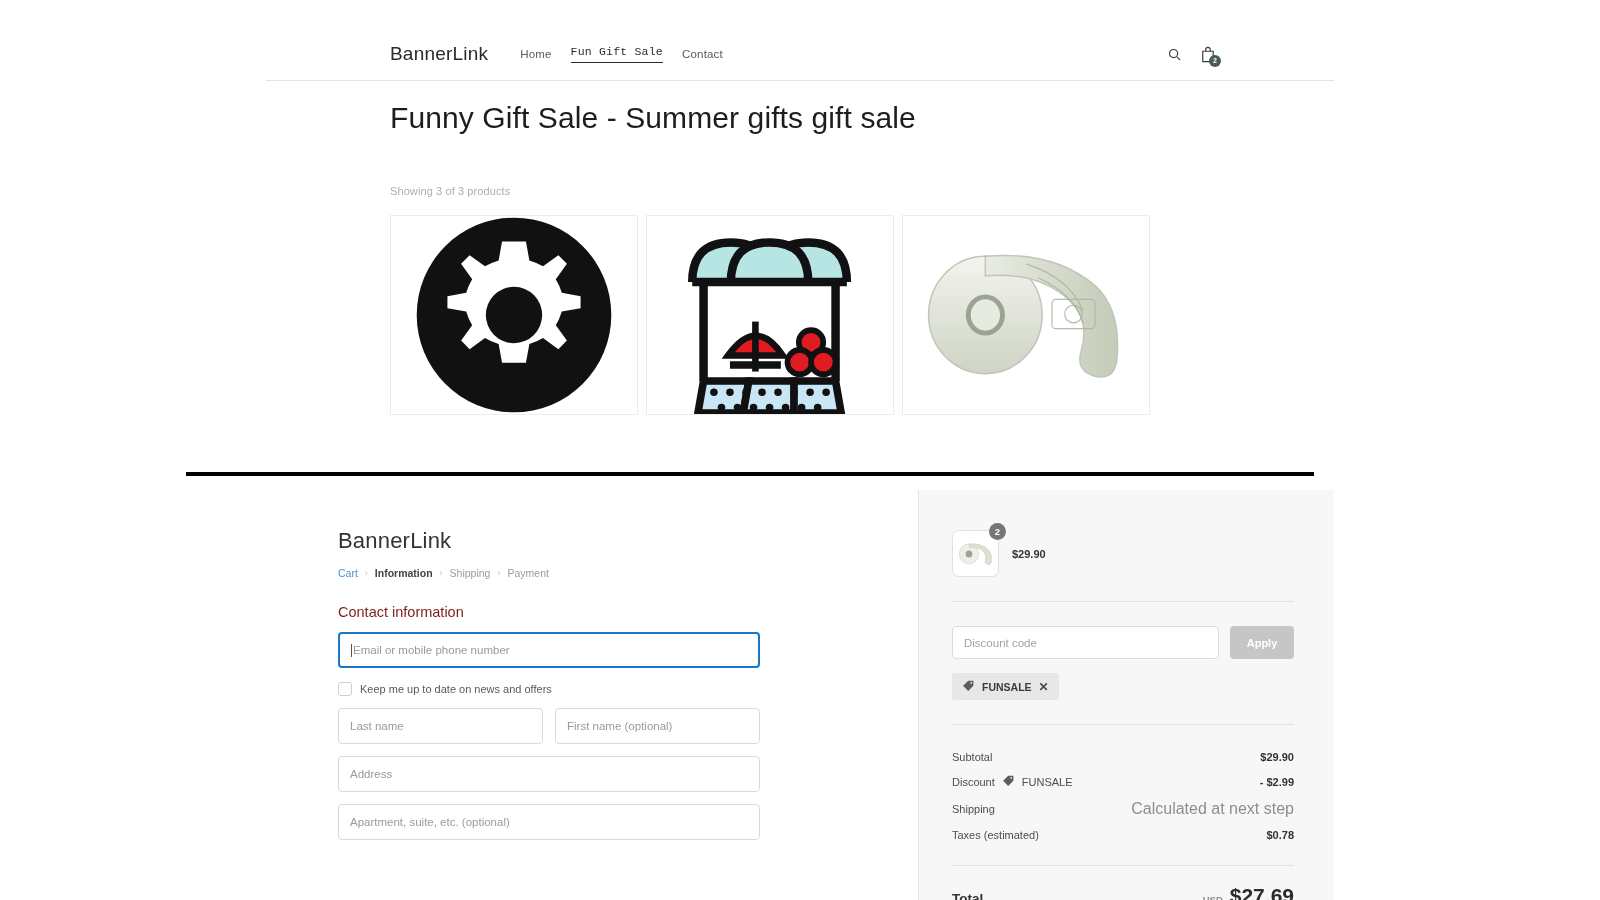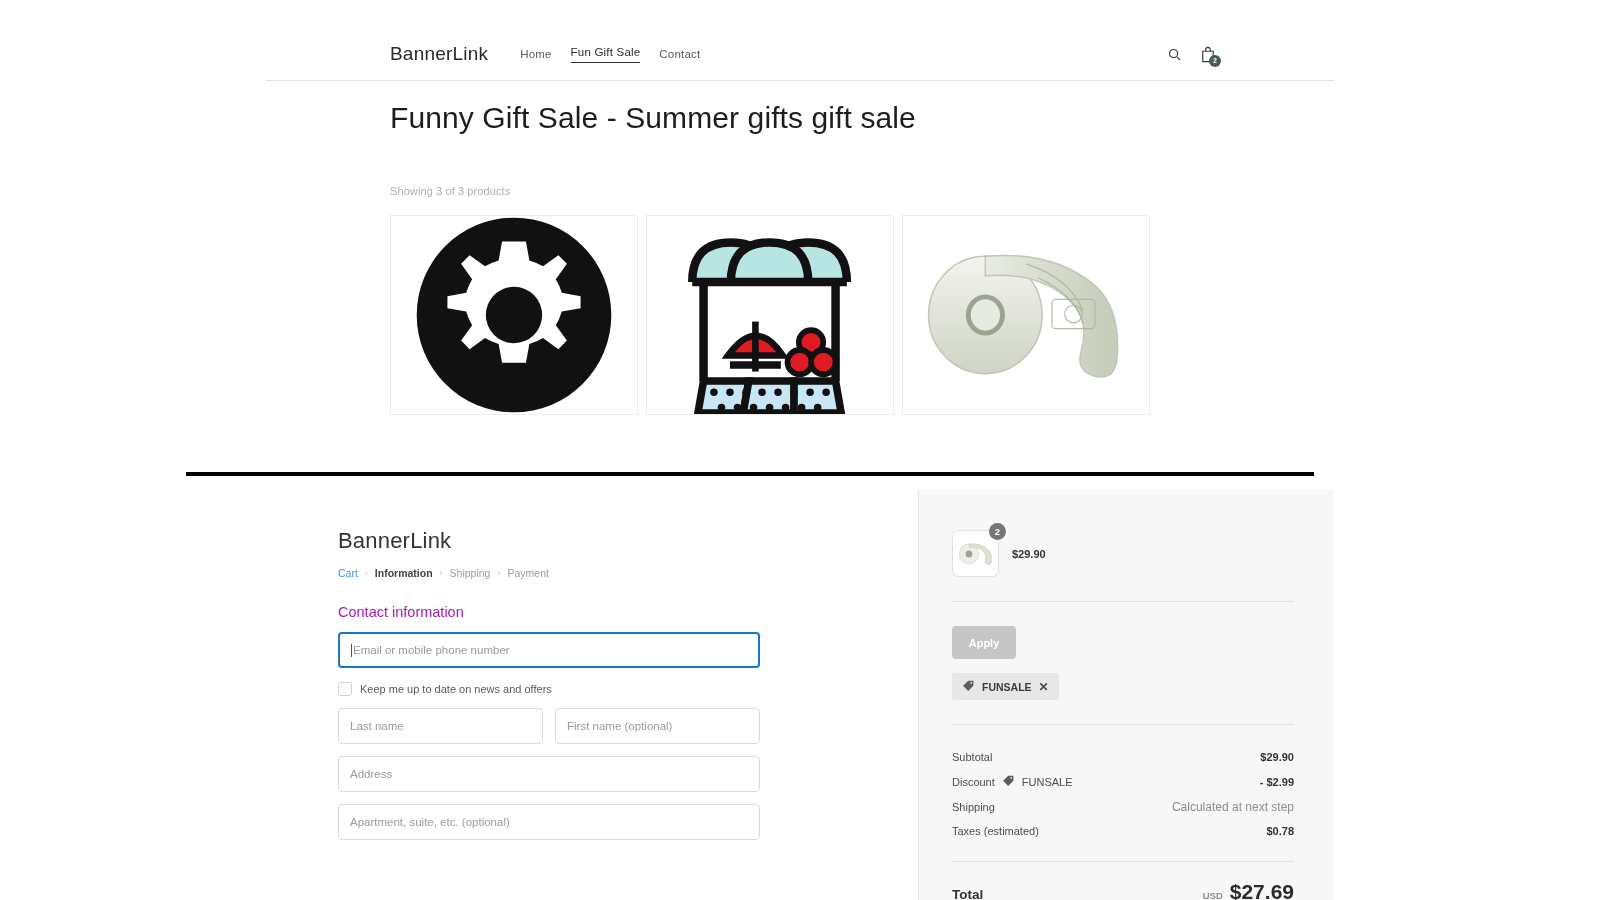--- a/index.html
+++ b/index.html
@@ -25,21 +25,21 @@
   .store-inner { background:#fff; }
 
   .nav-bar {
     height:53px; border-bottom:1px solid #e4e4e4;
     display:flex; align-items:center; padding:0 124px 0 124px;
     position:relative;
   }
   .brand { font-size:19px; color:#2b2b2b; font-weight:400; letter-spacing:.2px; }
   .nav-links { display:flex; align-items:center; gap:19px; margin-left:32px; }
   .nav-link { font-size:11.5px; color:#5a5a5a; letter-spacing:.2px; }
-  .nav-link.active { color:#2b2b2b; border-bottom:1px solid #2b2b2b; padding-bottom:4px; }
+  .nav-link.active { color:#2b2b2b; border-bottom:1px solid #2b2b2b; padding-bottom:4px;font-family:Liberation Mono, monospace; }
   .nav-right { position:absolute; right:118px; display:flex; align-items:center; gap:18px; }
   .icon-btn { position:relative; display:flex; align-items:center; justify-content:center; }
   .cart-badge {
     position:absolute; right:-5px; bottom:-4px;
     width:12px; height:12px; border-radius:50%;
     background:#4a5a59; color:#fff;
     font-size:7px; line-height:12px; text-align:center; font-weight:700;
   }
 
   .store-body { padding:0 124px; }
@@ -60,21 +60,21 @@
   .checkout { position:absolute; left:266px; top:490px; width:1068px; height:410px; display:flex; background:#fff; }
 
   .co-left { width:652px; background:#fff; padding:38px 0 0 72px; }
   .co-brand { font-size:22px; color:#333; letter-spacing:.2px; }
   .breadcrumb { display:flex; align-items:center; gap:7px; margin-top:13px; font-size:10.5px; }
   .bc-item { color:#9b9b9b; }
   .bc-item.link { color:#4b8fd1; }
   .bc-item.current { color:#444; font-weight:700; }
   .bc-sep { color:#b9b9b9; font-size:9px; }
 
-  .section-title { font-size:14.5px; color:#a21caf; font-weight:400; margin-top:25px; }
+  .section-title { font-size:14.5px; color:#7f1d1d; font-weight:400; margin-top:25px; }
 
   .field {
     width:422px; height:36px; border:1px solid #d9d9d9; border-radius:4px;
     background:#fff; display:flex; align-items:center; padding:0 11px;
     font-size:11.5px; color:#9a9a9a; margin-top:12px;
   }
   .field.focused { border:2px solid #1878c7; }
   .caret { width:1px; height:13px; background:#555; margin-right:1px; }
 
   .checkbox-row { display:flex; align-items:center; gap:8px; margin-top:14px; }
@@ -118,21 +118,21 @@
     display:inline-flex; align-items:center; gap:7px; margin-top:14px;
     background:#e7e7e7; border-radius:3px; padding:6px 10px;
     font-size:10.5px; font-weight:700; color:#3b3b3b;
   }
   .chip-x { font-size:12px; color:#4a4a4a; line-height:1; }
 
   .totals { margin-top:26px; }
   .total-row { display:flex; justify-content:space-between; align-items:center; margin-bottom:11px; }
   .tr-label { font-size:11px; color:#4d4d4d; display:flex; align-items:center; gap:7px; }
   .tr-val { font-size:11px; color:#333; font-weight:700; }
-  .tr-val.muted { color:#8d8d8d; font-weight:400; font-size:12px; }
+  .tr-val.muted { color:#8d8d8d; font-weight:400; font-size:16px; }
 
   .grand { display:flex; justify-content:space-between; align-items:baseline; margin-top:18px; }
   .grand-label { font-size:13.5px; color:#333; font-weight:700; }
   .grand-right { display:flex; align-items:baseline; gap:7px; }
   .grand-cur { font-size:9.5px; color:#8d8d8d; font-weight:700; }
   .grand-amt { font-size:21px; color:#2b2b2b; font-weight:700; }
 </style>
 </head>
 <body>
 
@@ -322,20 +322,23 @@
             </svg>
           </span>
           <span class="qty-badge">2</span>
         </span>
         <span class="item-price">$29.90</span>
       </div>
 
       <div class="hr"></div>
 
       <div class="discount-row">
+        <div class="discount-input">
+          <span>Discount code</span>
+        </div>
         <div class="apply-btn">Apply</div>
       </div>
 
       <div class="chip">
         <span>
           <svg width="13" height="13" viewBox="0 0 24 24" fill="#5c5c5c">
             <path d="M2 12.5 L11.5 3 L21 3 L21 12.5 L11.5 22 Z"></path>
             <circle cx="17" cy="7" r="1.6" fill="#ffffff"></circle>
           </svg>
         </span>

